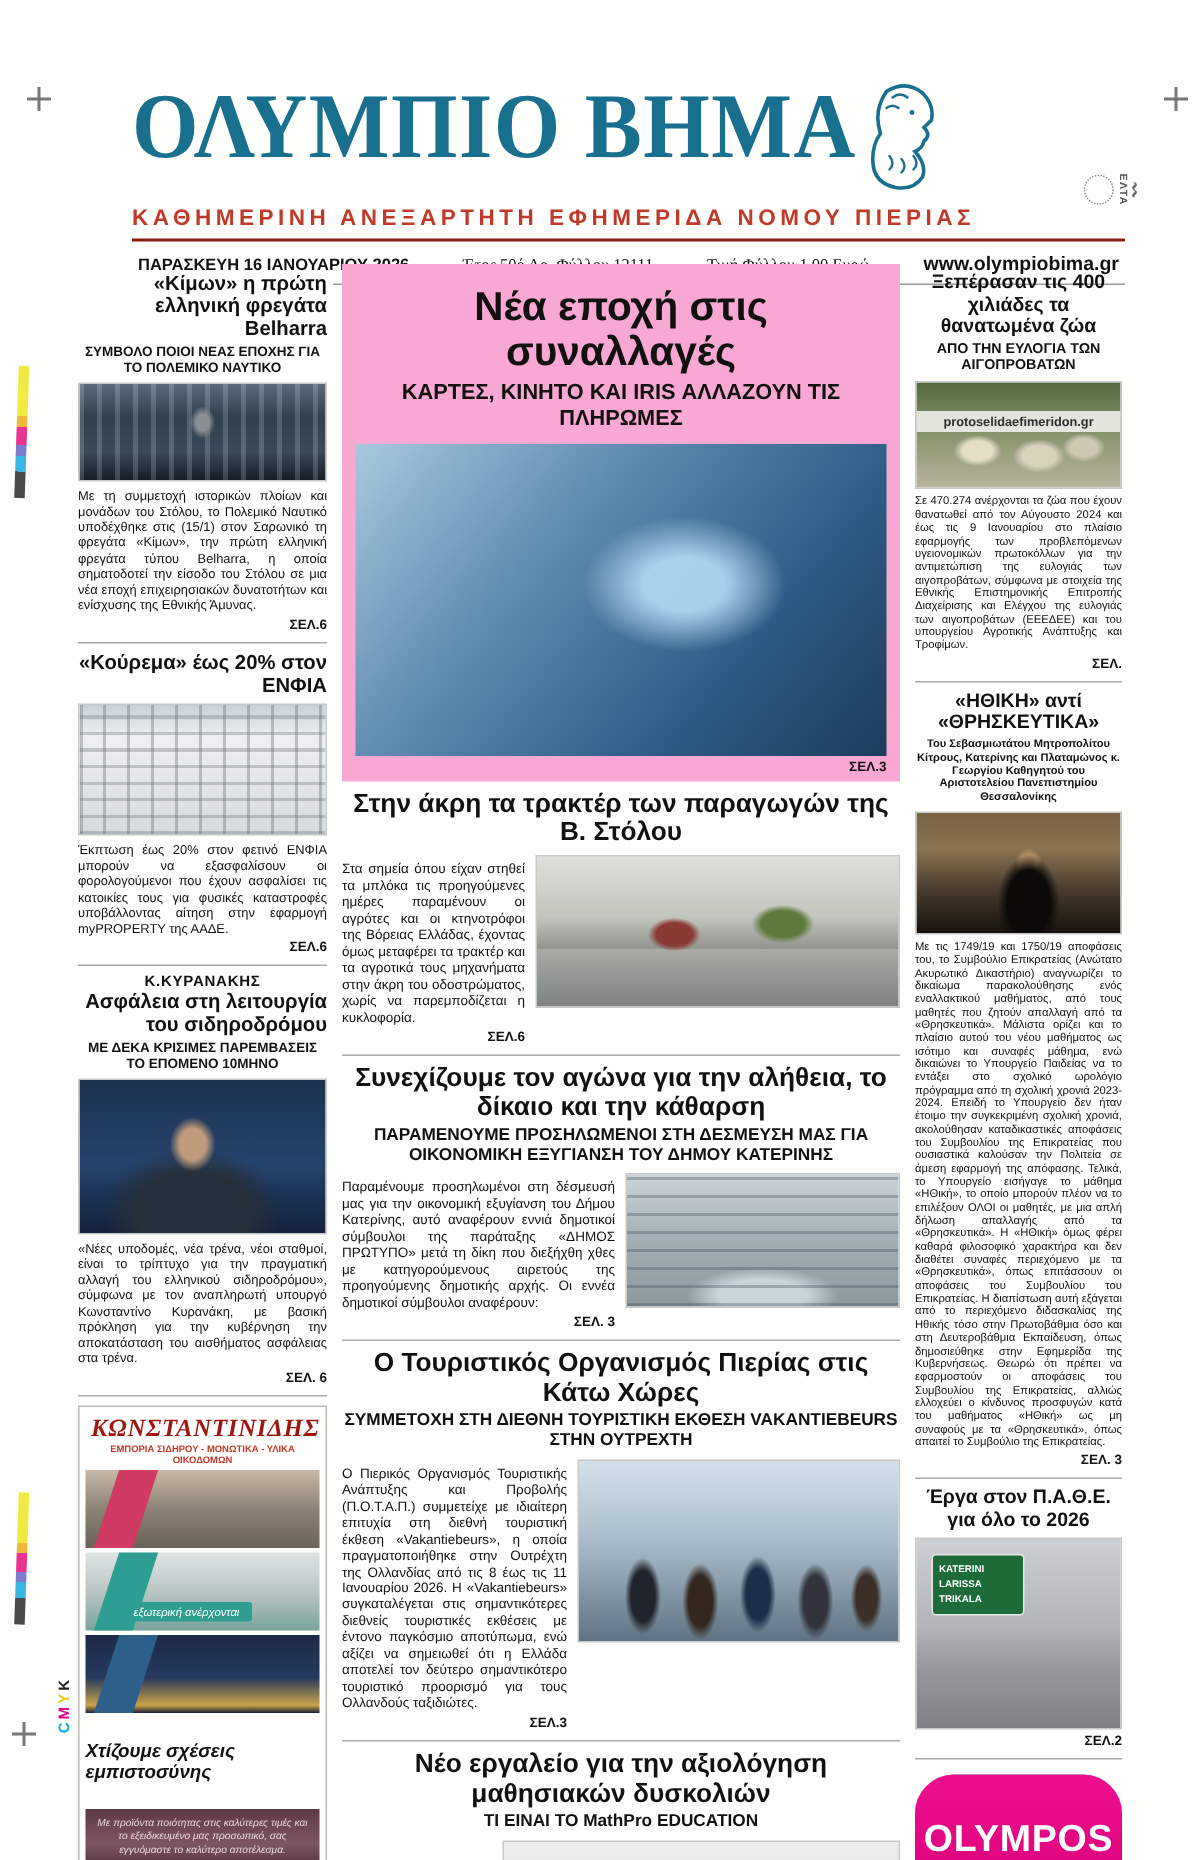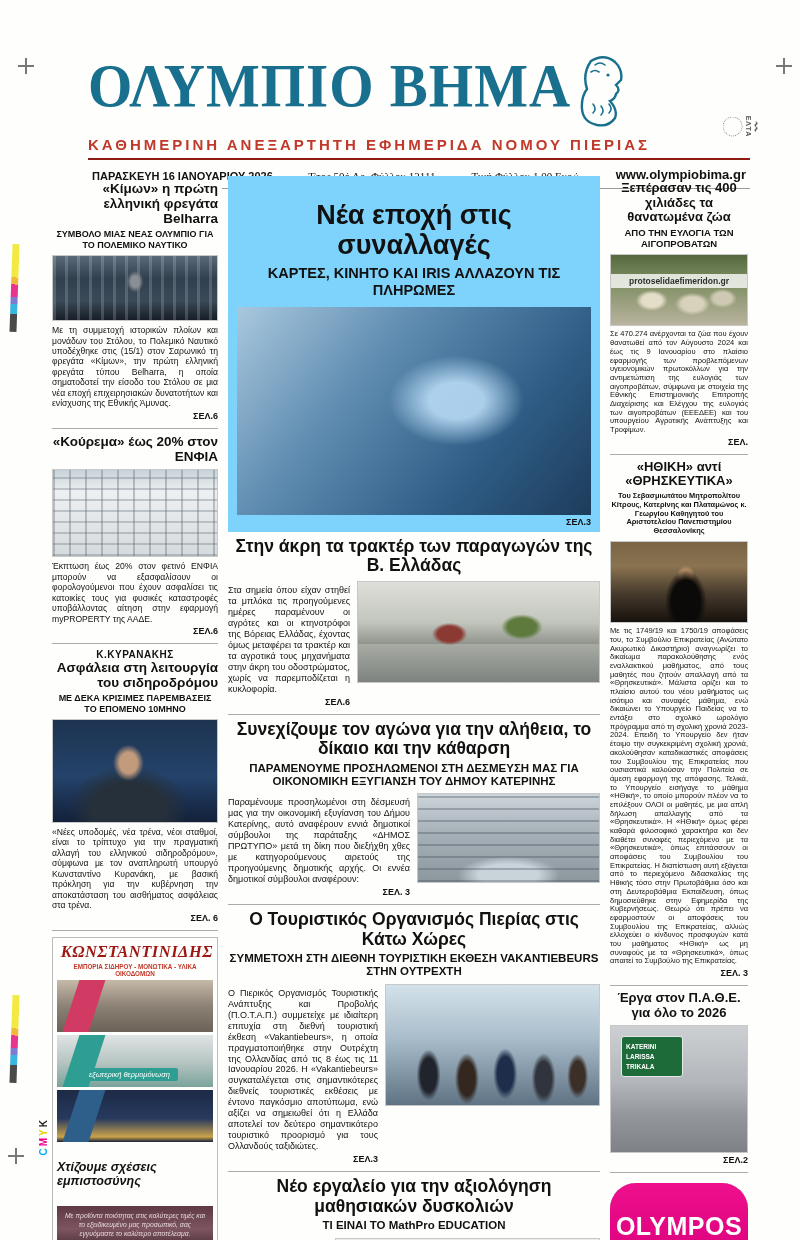--- a/index.html
+++ b/index.html
@@ -54,21 +54,21 @@
   .body{ text-align:justify; line-height:1.22; margin-top:4px; }
   .pref{ text-align:right; font-weight:bold; font-size:9px; margin-top:2px; }
   .photo { width:100%; margin-top:5px; border:1px solid #c8c8c8; position:relative; overflow:hidden; }
 
   
   .col-left .hl  { font-size:13.5px;text-align:right; }
   .col-left .sub { font-size:9px; }
   .col-left .body{ font-size:8.6px; }
 
   
-  .lead { background:#7dd3fc; padding:24px 9px 5px; }
+  .lead { background:#f9a8d4; padding:13px 9px 5px; }
   .lead .hl  { font-size:27px; }
   .lead .sub { font-size:14.5px; margin-top:5px; }
   .lead .photo { height:208px; margin-top:8px; border:none; }
   .col-center .art .hl  { font-size:17.5px; }
   .col-center .art .sub { font-size:11.5px; }
   .col-center .body { font-size:9px; }
   .art-row { display:flex; gap:7px; margin-top:5px; }
   .art-row .photo { margin-top:0; }
 
   
@@ -200,21 +200,21 @@
     </div>
     <div class="grey-rule"></div>
   </header>
 
   <div class="cols">
 
     <div class="col-left">
 
       <article class="art">
         <h2 class="hl">«Κίμων» η πρώτη ελληνική φρεγάτα Belharra</h2>
-        <div class="sub">ΣΥΜΒΟΛΟ ΜΙΑΣ ΝΕΑΣ ΟΛΥΜΠΙΟ ΓΙΑ ΤΟ ΠΟΛΕΜΙΚΟ ΝΑΥΤΙΚΟ</div>
+        <div class="sub">ΣΥΜΒΟΛΟ ΠΟΙΟΙ ΝΕΑΣ ΕΠΟΧΗΣ ΓΙΑ ΤΟ ΠΟΛΕΜΙΚΟ ΝΑΥΤΙΚΟ</div>
         <div class="photo ph-navy"></div>
         <p class="body">Με τη συμμετοχή ιστορικών πλοίων και μονάδων του Στόλου, το Πολεμικό Ναυτικό υποδέχθηκε στις (15/1) στον Σαρωνικό τη φρεγάτα «Κίμων», την πρώτη ελληνική φρεγάτα τύπου Belharra, η οποία σηματοδοτεί την είσοδο του Στόλου σε μια νέα εποχή επιχειρησιακών δυνατοτήτων και ενίσχυσης της Εθνικής Άμυνας.</p>
         <div class="pref">ΣΕΛ.6</div>
       </article>
 
       <article class="art">
         <h2 class="hl">«Κούρεμα» έως 20% στον ΕΝΦΙΑ</h2>
         <div class="photo ph-buildings"></div>
         <p class="body">Έκπτωση έως 20% στον φετινό ΕΝΦΙΑ μπορούν να εξασφαλίσουν οι φορολογούμενοι που έχουν ασφαλίσει τις κατοικίες τους για φυσικές καταστροφές υποβάλλοντας αίτηση στην εφαρμογή myPROPERTY της ΑΑΔΕ.</p>
         <div class="pref">ΣΕΛ.6</div>
@@ -230,42 +230,42 @@
       </article>
 
       <div class="kad">
         <div class="kad-title">ΚΩΝΣΤΑΝΤΙΝΙΔΗΣ</div>
         <div class="kad-sub">ΕΜΠΟΡΙΑ ΣΙΔΗΡΟΥ - ΜΟΝΩΤΙΚΑ - ΥΛΙΚΑ ΟΙΚΟΔΟΜΩΝ</div>
         <div class="kstrip ks1">
           <div class="para para-pink"></div>
         </div>
         <div class="kstrip ks2">
           <div class="para para-teal"></div>
-          <div class="ribbon">εξωτερική θερμομόνωση</div>
+          <div class="ribbon">εξωτερική ανέρχονται</div>
         </div>
         <div class="kstrip ks3">
           <div class="para para-blue"></div>
         </div>
         <div class="kad-slogan">Χτίζουμε σχέσεις εμπιστοσύνης</div>
         <div class="kad-imgtxt">Με προϊόντα ποιότητας στις καλύτερες τιμές και το εξειδικευμένο μας προσωπικό, σας εγγυόμαστε το καλύτερο αποτέλεσμα.</div>
 
       </div>
     </div>
 
     <div class="col-center">
 
       <section class="lead">
         <h2 class="hl">Νέα εποχή στις συναλλαγές</h2>
         <div class="sub">ΚΑΡΤΕΣ, ΚΙΝΗΤΟ ΚΑΙ IRIS ΑΛΛΑΖΟΥΝ ΤΙΣ ΠΛΗΡΩΜΕΣ</div>
         <div class="photo ph-payment" style="height:208px"></div>
         <div class="pref">ΣΕΛ.3</div>
       </section>
 
       <article class="art">
-        <h2 class="hl">Στην άκρη τα τρακτέρ των παραγωγών της Β. Ελλάδας</h2>
+        <h2 class="hl">Στην άκρη τα τρακτέρ των παραγωγών της Β. Στόλου</h2>
         <div class="art-row">
           <div style="width:122px;flex:0 0 122px">
             <p class="body">Στα σημεία όπου είχαν στηθεί τα μπλόκα τις προηγούμενες ημέρες παραμένουν οι αγρότες και οι κτηνοτρόφοι της Βόρειας Ελλάδας, έχοντας όμως μεταφέρει τα τρακτέρ και τα αγροτικά τους μηχανήματα στην άκρη του οδοστρώματος, χωρίς να παρεμποδίζεται η κυκλοφορία.</p>
             <div class="pref">ΣΕΛ.6</div>
           </div>
           <div class="photo ph-tractors" style="flex:1"></div>
         </div>
       </article>
 
       <article class="art">

